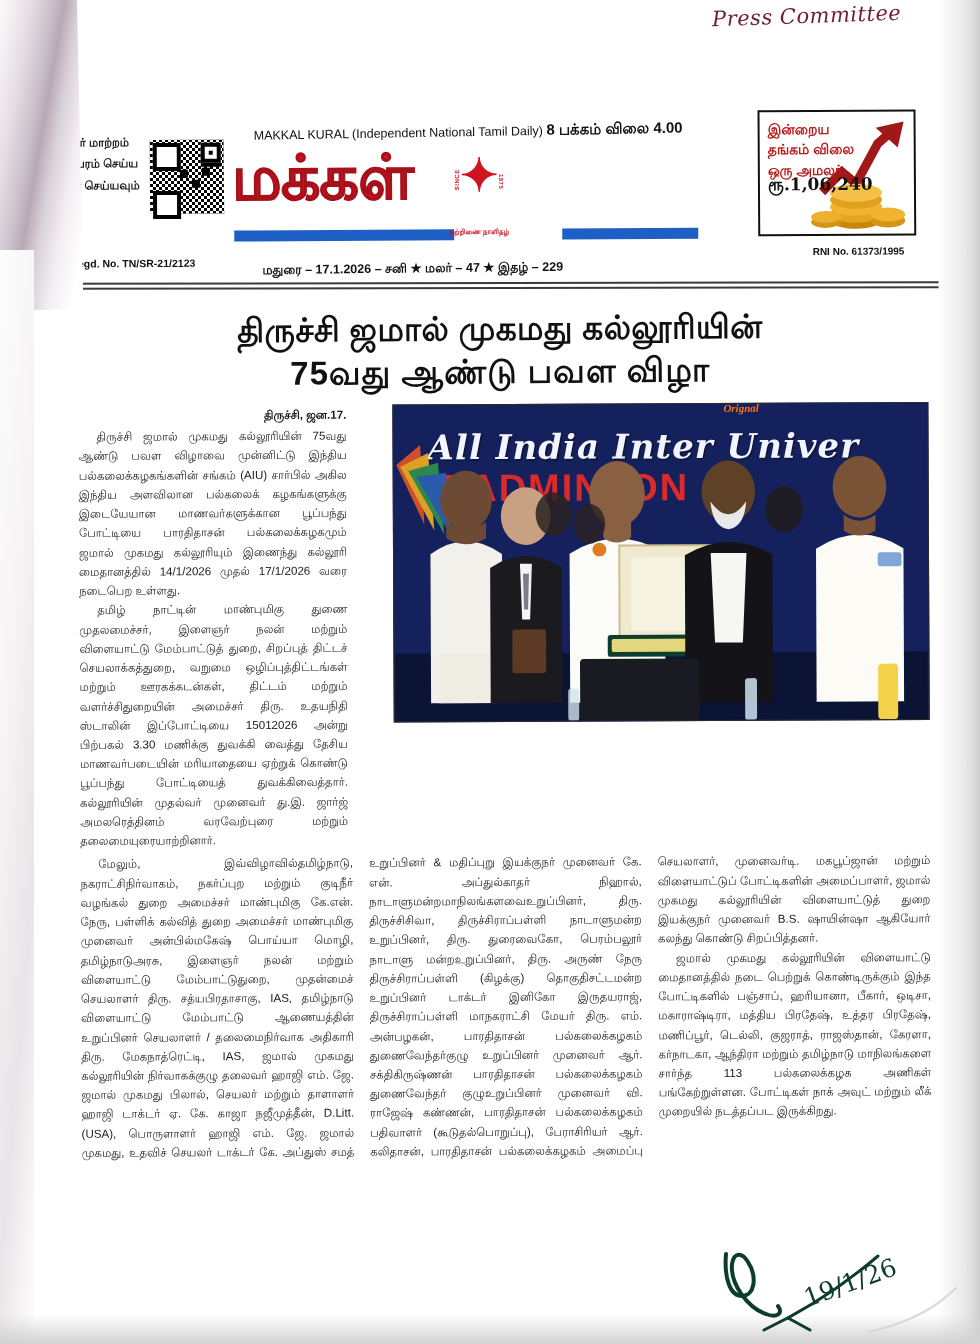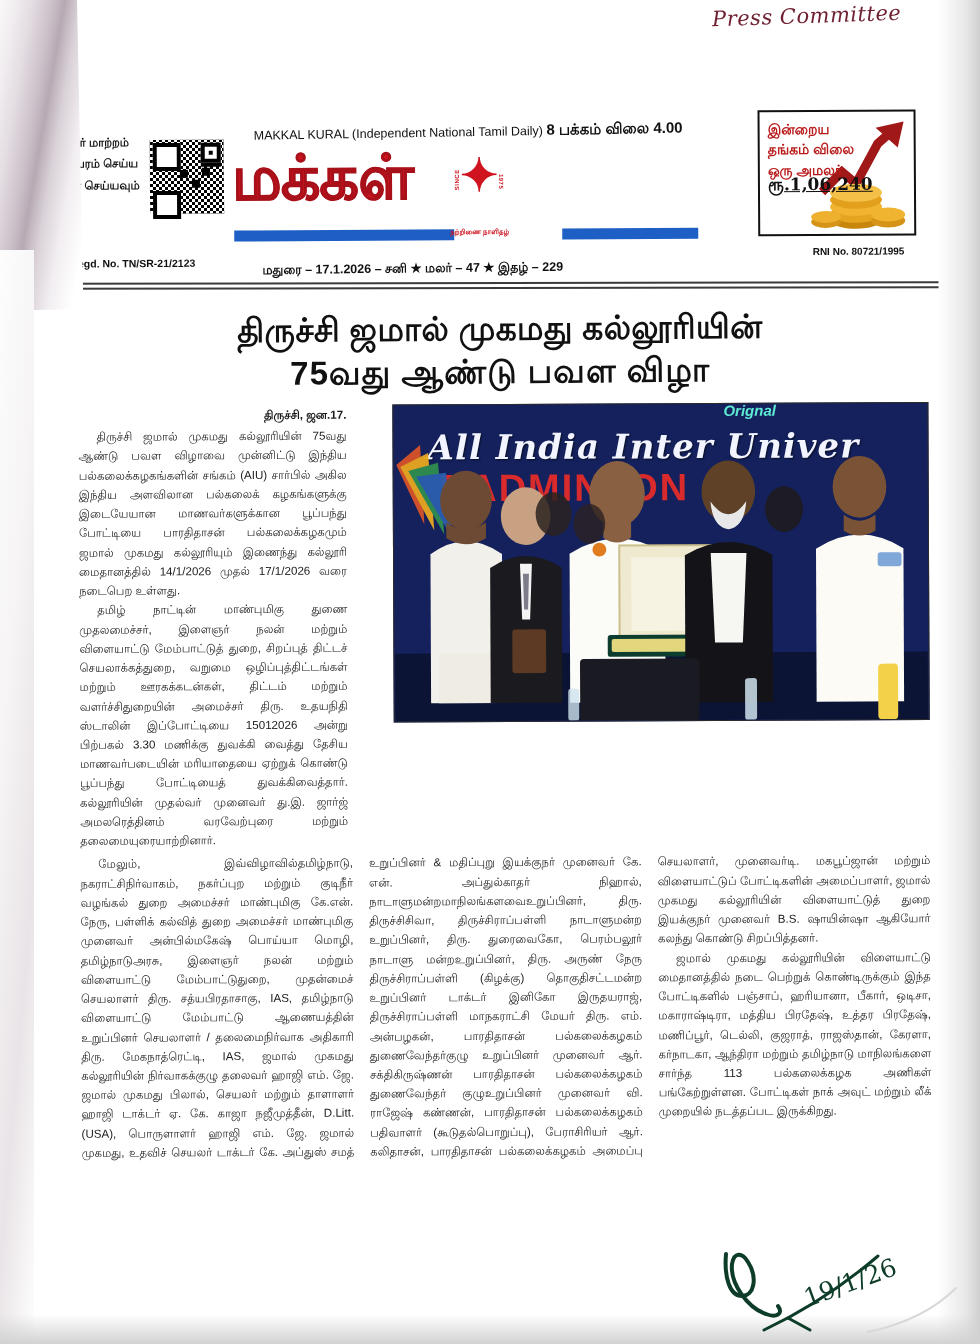--- a/index.html
+++ b/index.html
@@ -231,21 +231,20 @@
   }
   .gold-box .gprice {
     position: absolute;
     left: 8px; top: 62px;
     font-family: "DejaVu Serif", serif;
     font-size: 17px;
     font-weight: bold;
     color: #111;
     z-index: 3;
     white-space: nowrap;
-    text-decoration: underline;
   }
   .gold-arrow {
     position: absolute;
     right: 6px; top: 4px;
     width: 92px; height: 84px;
   }
   .gold-coins {
     position: absolute;
     right: 8px; bottom: 4px;
     width: 96px; height: 56px;
@@ -320,25 +319,25 @@
     font-family: "Liberation Sans", sans-serif;
     font-weight: bold;
     font-size: 38px;
     color: #d92b2b;
     letter-spacing: 2px;
     white-space: nowrap;
   }
   .photo-banner-small {
     position: absolute;
     left: 330px; top: -2px;
-    font-family: Liberation Sans, sans-serif;
+    font-family: Liberation Serif, serif;
     font-style: italic;
     font-weight: bold;
-    font-size: 15px;
-    color: #5eead4;
+    font-size: 11px;
+    color: #f97316;
     white-space: nowrap;
   }
   .dateline {
     display: block;
     text-align: right;
     font-weight: bold;
     text-indent: 0;
     margin-bottom: 2px;
   }
 
@@ -428,21 +427,21 @@
           <ellipse cx="16" cy="43" rx="15" ry="6" fill="#eeb02f"></ellipse>
         </svg>
         <div class="gtext">
           <div>இன்றைய</div>
           <div>தங்கம் விலை</div>
           <div>ஒரு அமலர்</div>
         </div>
         <div class="gprice">ரூ.1,06,240</div>
       </div>
 
-      <div class="rni">RNI No. 80721/1995</div>
+      <div class="rni">RNI No. 61373/1995</div>
 
       <div style="position:absolute;left:230px;top:160px;font-size:12.5px;font-weight:bold;color:#111;white-space:nowrap;transform:rotate(-0.3deg);">மதுரை – 17.1.2026 – சனி ★ மலர் – 47 ★ இதழ் – 229</div>
 
       <div class="rule-double"></div>
     </div>
 
     <div class="headline">
       <div>திருச்சி ஜமால் முகமது கல்லூரியின்</div>
       <div class="l2">75வது ஆண்டு பவள விழா</div>
     </div>

